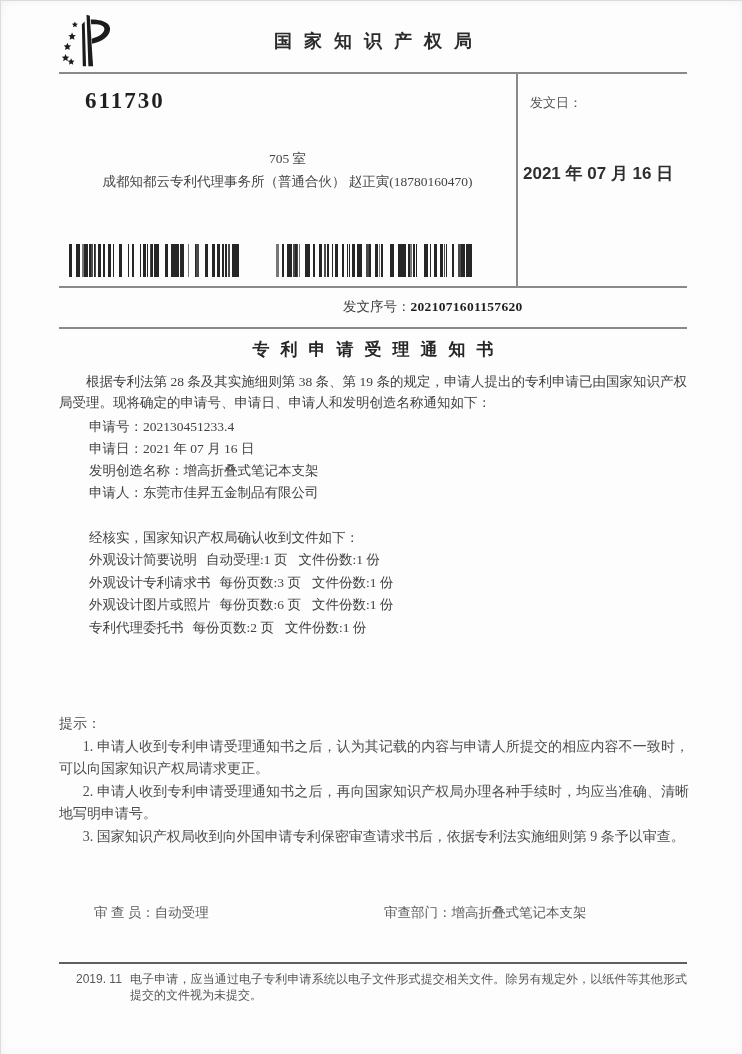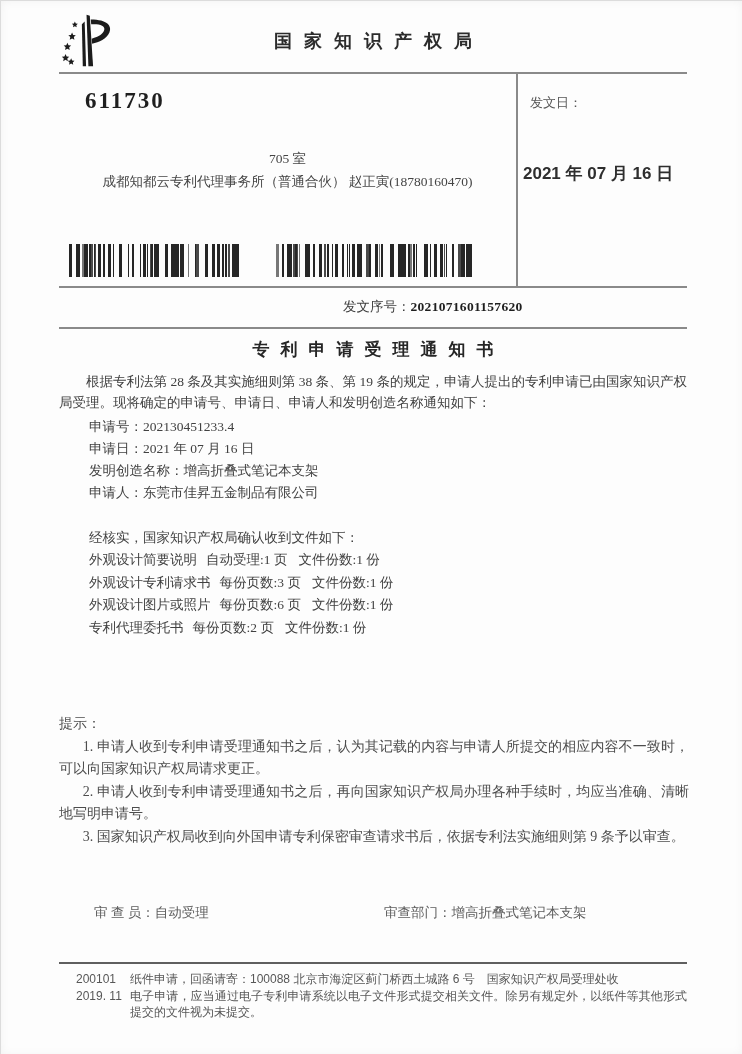--- a/index.html
+++ b/index.html
@@ -726,22 +726,18 @@
     <div class="hint-item">3. 国家知识产权局收到向外国申请专利保密审查请求书后，依据专利法实施细则第 9 条予以审查。</div>
   </div>
 
   <div class="signoff">
     <span class="examiner"><span>审 查 员：</span><span>自动受理</span></span>
     <span class="dept"><span>审查部门：</span><span>增高折叠式笔记本支架</span></span>
   </div>
 
   <div class="footer">
     <div class="footer-row">
-      <div class="f-code">200101</div>
-      <div class="f-text">纸件申请，回函请寄：100088 北京市海淀区蓟门桥西土城路 6 号　国家知识产权局受理处收</div>
-    </div>
-    <div class="footer-row">
       <div class="f-code">2019. 11</div>
       <div class="f-text">电子申请，应当通过电子专利申请系统以电子文件形式提交相关文件。除另有规定外，以纸件等其他形式提交的文件视为未提交。</div>
     </div>
   </div>
 
 </div>
 
 </body></html>

